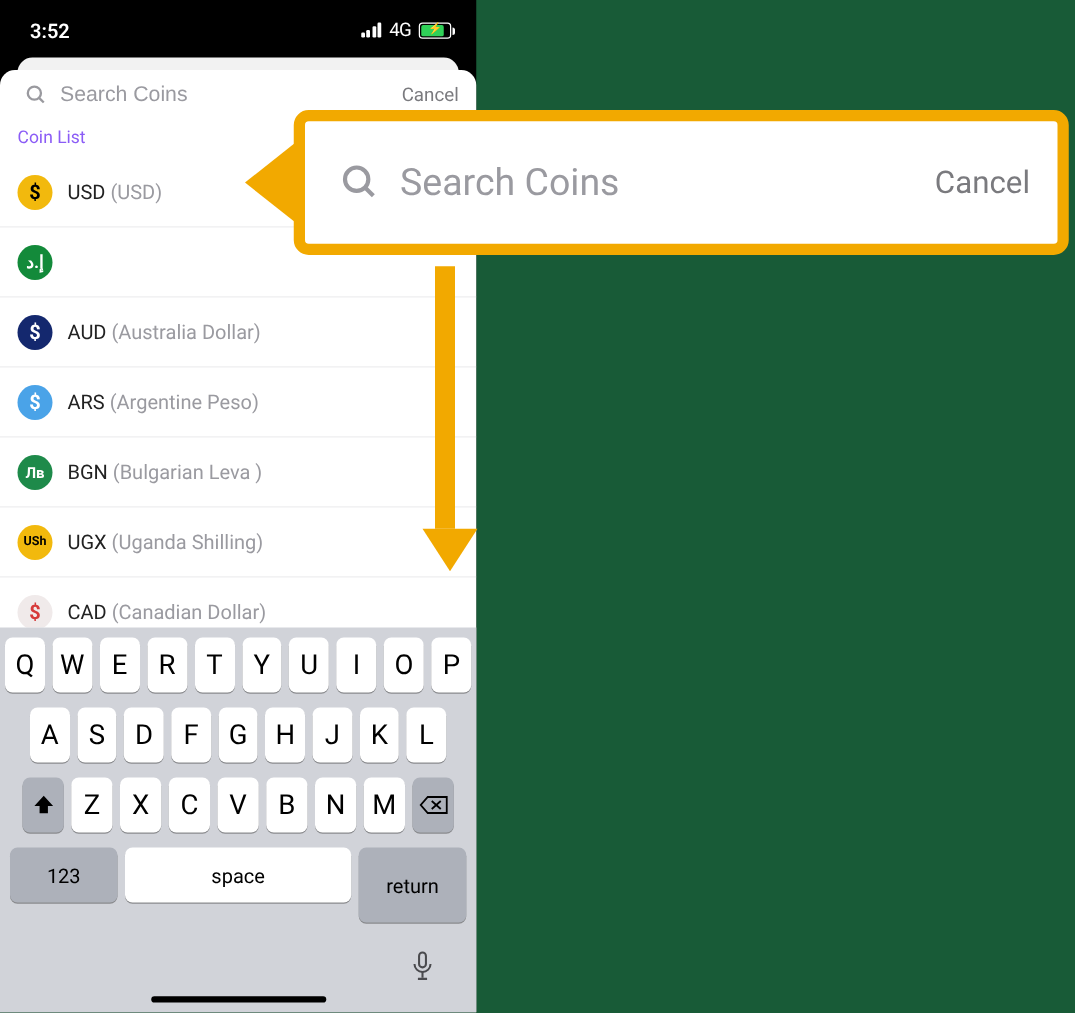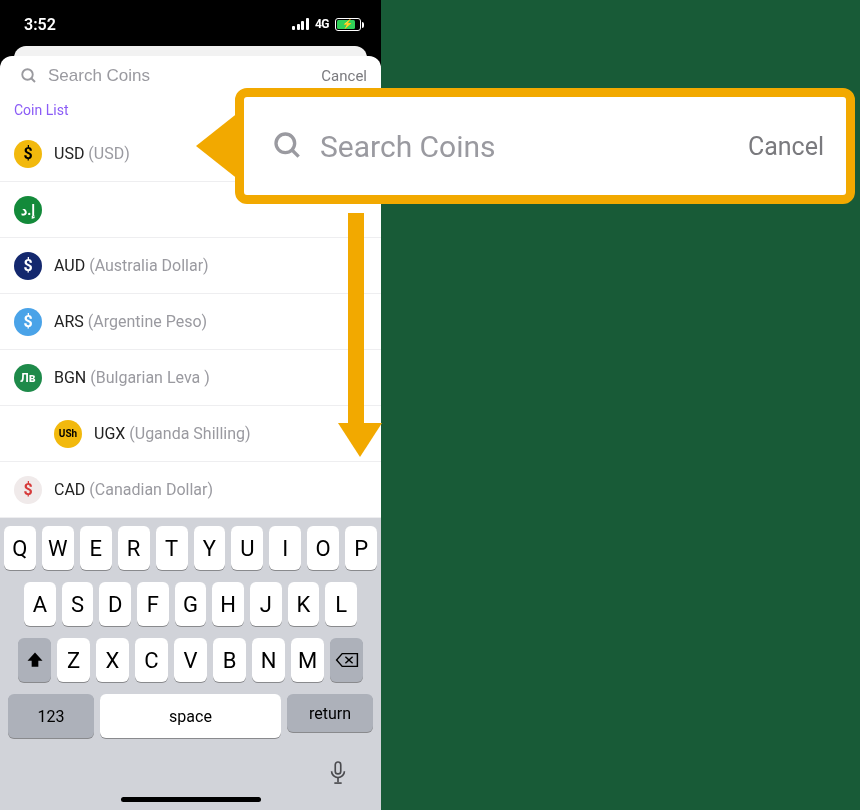--- a/index.html
+++ b/index.html
@@ -24,21 +24,21 @@
     height: 48px;
     display: flex;
     justify-content: space-between;
     align-items: center;
     padding: 0 20px 0 24px;
     color: #fff;
     font-weight: 600;
     font-size: 16px;
   }
   .status-right { display: flex; align-items: center; gap: 6px; }
-  .carrier { font-size: 12px; font-weight: 700; letter-spacing: -0.5px; }
+  .carrier { font-size: 15px; font-weight: 400; letter-spacing: -0.5px; }
   .battery {
     width: 26px; height: 13px;
     border: 1.5px solid #fff; border-radius: 3px;
     position: relative; display: inline-block;
   }
   .battery::after {
     content: ""; position: absolute; right: -4px; top: 3px;
     width: 2.5px; height: 6px; background: #fff; border-radius: 0 2px 2px 0;
   }
   .battery-fill {
@@ -122,21 +122,21 @@
     box-shadow: 0 1px 0 #898a8d; height: 44px;
     display:flex;align-items:center;justify-content:center;font-size:16px;
   }
   .key-space {
     flex: 1; background: #fff; border-radius: 6px;
     box-shadow: 0 1px 0 #898a8d; height: 44px;
     display:flex;align-items:center;justify-content:center;font-size:16px;
   }
   .key-return {
     flex: 0 0 86px; background: #adb1ba; border-radius: 6px;
-    box-shadow: 0 1px 0 #898a8d; height: 38px;
+    box-shadow: 0 1px 0 #898a8d; height: 60px;
     display:flex;align-items:center;justify-content:center;font-size:16px;
   }
   .kb-footer {
     display:flex; justify-content:flex-end; padding: 2px 28px 20px;
     color: #4a4a4e;
   }
   .home-ind {
     position:absolute; bottom:8px; left:50%; transform:translateX(-50%);
     width:140px; height:5px; background:#000; border-radius:3px;
   }
@@ -231,21 +231,21 @@
         </div>
         <div class="row">
           <div class="coin-icon" style="background: rgb(74, 163, 232); color: rgb(255, 255, 255); font-size: 16px;">$</div>
           <div><span class="coin-code">ARS </span><span class="coin-name">(Argentine Peso)</span></div>
         </div>
         <div class="row">
           <div class="coin-icon" style="background: rgb(30, 138, 74); color: rgb(255, 255, 255); font-size: 12px;">Лв</div>
           <div><span class="coin-code">BGN </span><span class="coin-name">(Bulgarian Leva )</span></div>
         </div>
         <div class="row">
-          <div class="coin-icon" style="background: rgb(242, 185, 13); color: rgb(0, 0, 0); font-size: 10px; margin-left: 40px;">USh</div>
+          <div class="coin-icon" style="background: rgb(242, 185, 13); color: rgb(0, 0, 0); font-size: 10px;">USh</div>
           <div><span class="coin-code">UGX </span><span class="coin-name">(Uganda Shilling)</span></div>
         </div>
         <div class="row">
           <div class="coin-icon" style="background: rgb(240, 234, 234); color: rgb(214, 58, 58); font-size: 16px;">$</div>
           <div><span class="coin-code">CAD </span><span class="coin-name">(Canadian Dollar)</span></div>
         </div>
       </div>
 
     <div class="kb">
       <div class="kb-row" id="kb-row1">

